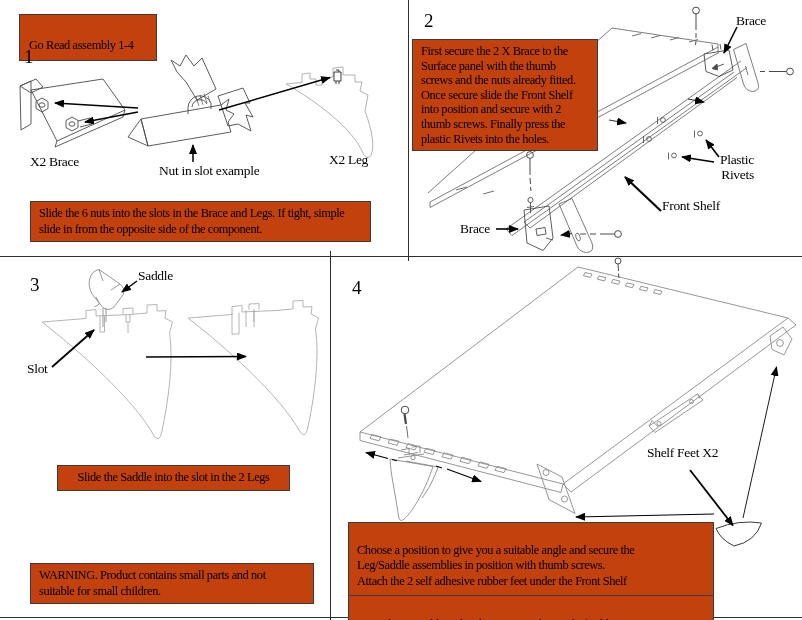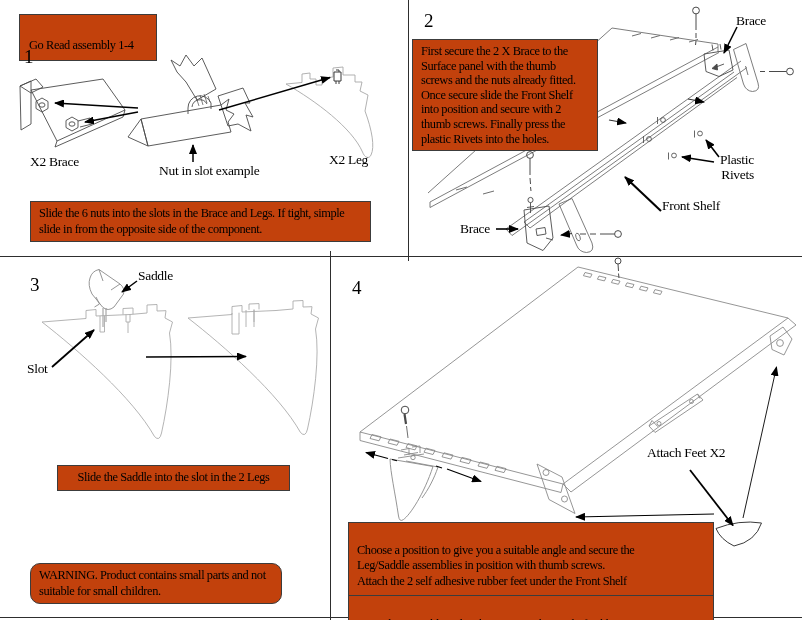--- a/index.html
+++ b/index.html
@@ -235,25 +235,25 @@
   <div class="label" style="left:736px;top:13px;">Brace</div>
   <div class="label prelabel" style="left:720px;top:152px;">Plastic
 Rivets</div>
   <div class="label" style="left:662px;top:198px;">Front Shelf</div>
   <div class="label" style="left:460px;top:221px;">Brace</div>
 
   <div class="num" style="left:30px;top:274px;">3</div>
   <div class="label" style="left:138px;top:268px;">Saddle</div>
   <div class="label" style="left:27px;top:361px;">Slot</div>
   <div class="box ctr" style="left:57px;top:465px;width:233px;">Slide the Saddle into the slot in the 2 Legs</div>
-  <div class="box" style="left:30px;top:563px;width:252px;border-radius:10px;">WARNING. Product contains small parts and not
+  <div class="box" style="left:30px;top:563px;width:284px;">WARNING. Product contains small parts and not
 suitable for small children.</div>
 
   <div class="num" style="left:352px;top:277px;">4</div>
-  <div class="label" style="left:647px;top:445px;">Attach Feet X2</div>
+  <div class="label" style="left:647px;top:445px;">Shelf Feet X2</div>
   <div class="box combo" style="left:348px;top:522px;width:366px;">
     <div class="sec1">Choose a position to give you a suitable angle and secure the
 Leg/Saddle assemblies in position with thumb screws.
 Attach the 2 self adhesive rubber feet under the Front Shelf</div>
     <div class="sec2">YouTube assembly video: https://youtu.be/tRBb7fvLkhE</div>
   </div>
 
 </div>
 
 </body></html>

